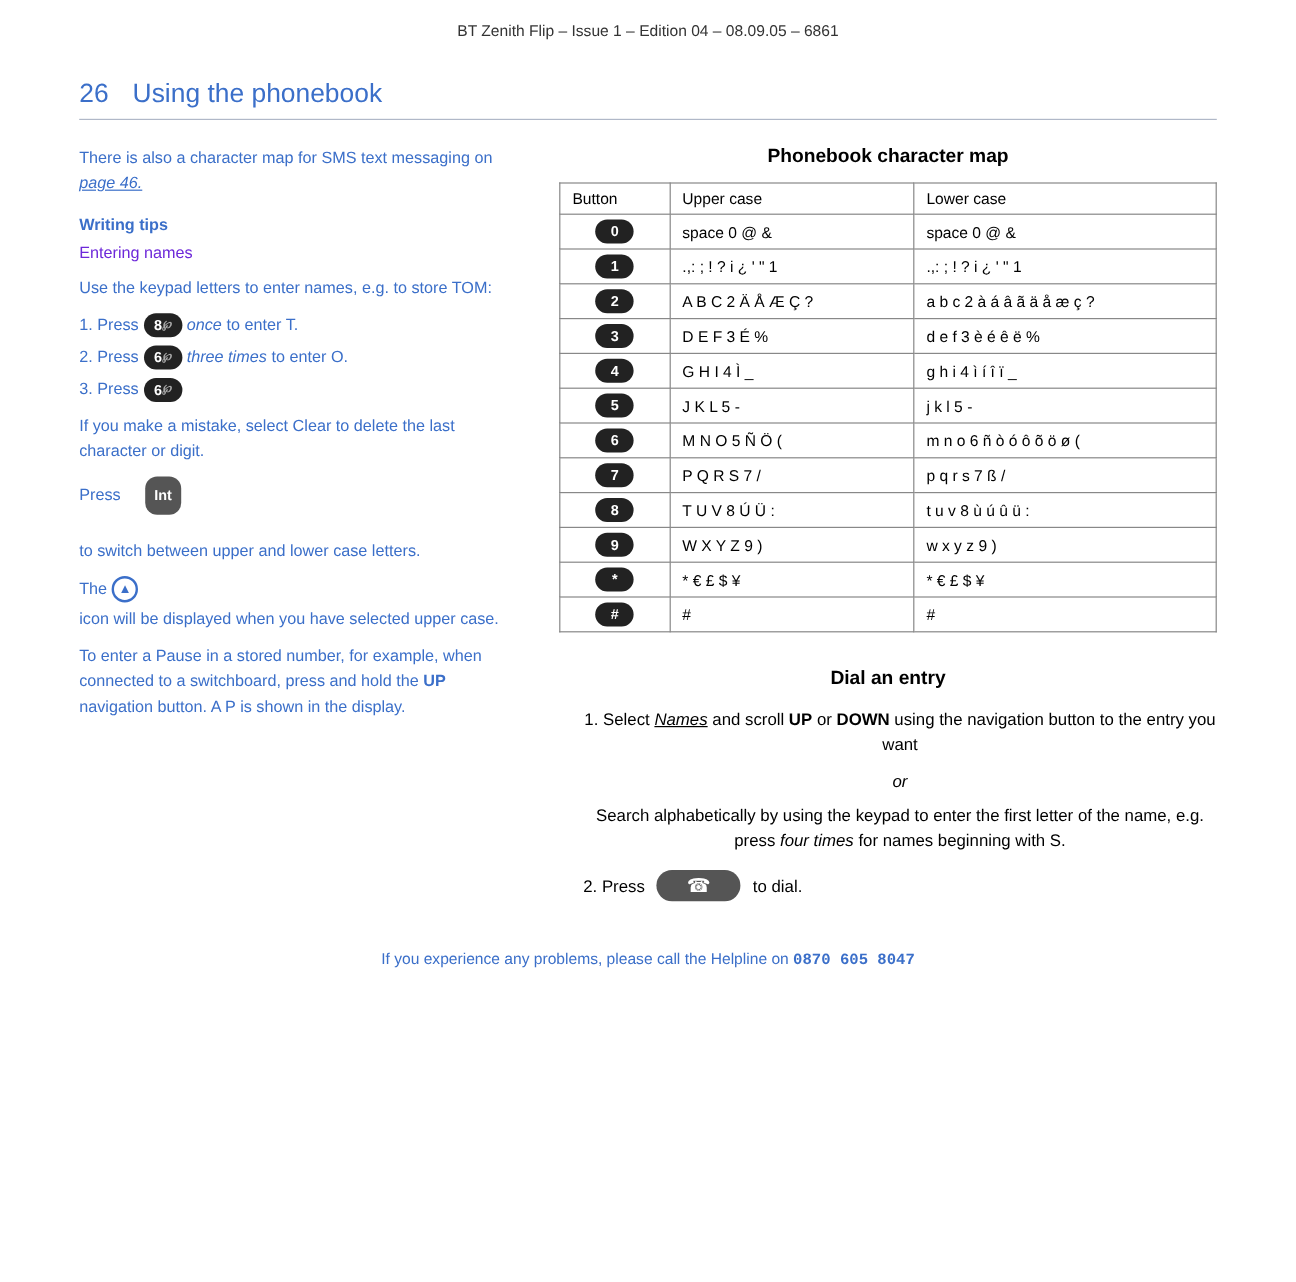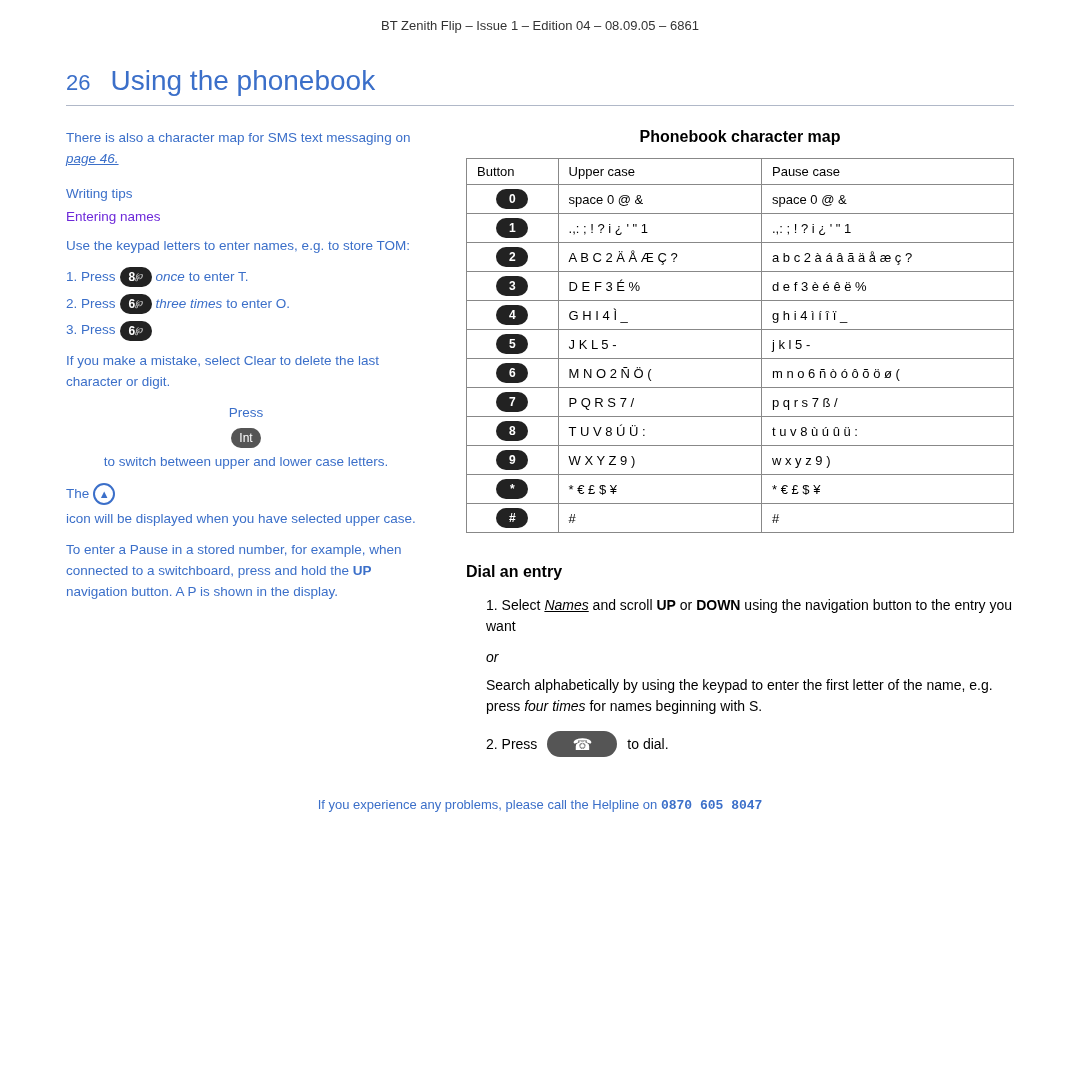--- a/index.html
+++ b/index.html
@@ -31,21 +31,21 @@
       padding: 22px 0 8px 0;
     }
 
     .chapter-number {
       font-size: 22px;
       color: #3b6fc9;
       font-weight: normal;
     }
 
     .chapter-title {
-      font-size: 28px;
+      font-size: 22px;
       color: #3b6fc9;
       font-weight: normal;
     }
 
     .chapter-divider {
       border: none;
       border-top: 1.5px solid #b0b8c8;
       margin-bottom: 22px;
     }
 
@@ -61,21 +61,21 @@
       color: #3b6fc9;
       line-height: 1.55;
     }
 
     .right-col {
       flex: 1;
       padding-left: 10px;
     }
 
     .left-col .writing-tips-title {
-      font-weight: normal;
+      font-weight: bold;
       color: #3b6fc9;
       margin-top: 14px;
       margin-bottom: 2px;
     }
 
     .left-col .writing-tips-sub {
       color: #6d28d9;
       margin-bottom: 8px;
     }
 
@@ -126,22 +126,22 @@
 
     .int-btn {
       display: inline-flex;
       align-items: center;
       justify-content: center;
       background: #555;
       color: #fff;
       border-radius: 10px;
       padding: 2px 8px;
       font-size: 12px;
-      font-weight: normal;
-      height: 20px;
+      font-weight: bold;
+      height: 32px;
     }
 
     .up-icon {
       display: inline-flex;
       align-items: center;
       justify-content: center;
       width: 22px;
       height: 22px;
       border: 2px solid #3b6fc9;
       border-radius: 50%;
@@ -182,20 +182,21 @@
     }
 
     .char-table .btn-cell {
       text-align: center;
       padding: 4px 6px;
     }
 
     
     .dial-section {
       margin-top: 30px;
+      text-align: center;
     }
 
     .dial-title {
       font-size: 16px;
       font-weight: bold;
       margin-bottom: 14px;
       color: #000;
     }
 
     .dial-step {
@@ -314,21 +315,21 @@
         <span class="key-btn">
           <span>6</span>
             <sup class="key-superscript">℘</sup>
         </span>
       </div>
 
       <div class="body-text" style="margin-top:10px;">
         <span>If you make a mistake, select Clear to delete the last character or digit.</span>
       </div>
 
-      <div class="body-text" style="margin-top:8px; display:flex; align-items:center; gap:4px; flex-wrap:wrap;flex-direction:column;">
+      <div class="body-text" style="margin-top:8px; display:flex; align-items:center; gap:20px; flex-wrap:wrap;">
         <span>Press</span>
         <span class="int-btn">
           <span>Int</span>
         </span>
         <span>to switch between upper and lower case letters.</span>
       </div>
 
       <div class="body-text" style="margin-top:8px; display:flex; align-items:center; gap:4px; flex-wrap:wrap;">
         <span>The</span>
         <span class="up-icon">▲</span>
@@ -345,21 +346,21 @@
 
     <div class="right-col">
 
       <div class="phonebook-title">Phonebook character map</div>
 
       <table class="char-table">
         <thead>
           <tr>
             <th>Button</th>
             <th>Upper case</th>
-            <th>Pause case</th>
+            <th>Lower case</th>
           </tr>
         </thead>
         <tbody id="char-table-body">
         <tr>
               <td class="btn-cell"><span class="key-btn">0</span></td>
               <td>space 0 @ &amp;</td>
               <td>space 0 @ &amp;</td>
             </tr>
             <tr>
               <td class="btn-cell"><span class="key-btn">1</span></td>
@@ -381,21 +382,21 @@
               <td>G H I 4 Ì _</td>
               <td>g h i 4 ì í î ï _</td>
             </tr>
             <tr>
               <td class="btn-cell"><span class="key-btn">5</span></td>
               <td>J K L 5 -</td>
               <td>j k l 5 -</td>
             </tr>
             <tr>
               <td class="btn-cell"><span class="key-btn">6</span></td>
-              <td>M N O 2 Ñ Ö (</td>
+              <td>M N O 5 Ñ Ö (</td>
               <td>m n o 6 ñ ò ó ô õ ö ø (</td>
             </tr>
             <tr>
               <td class="btn-cell"><span class="key-btn">7</span></td>
               <td>P Q R S 7 /</td>
               <td>p q r s 7 ß /</td>
             </tr>
             <tr>
               <td class="btn-cell"><span class="key-btn">8</span></td>
               <td>T U V 8 Ú Ü :</td>

